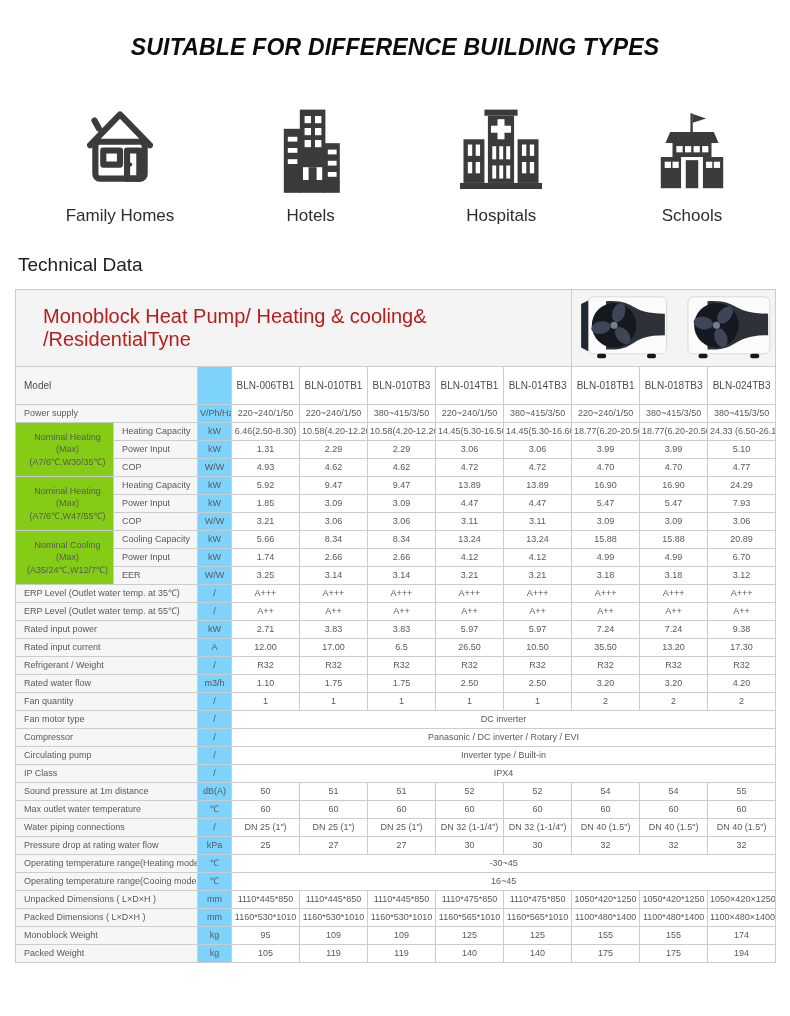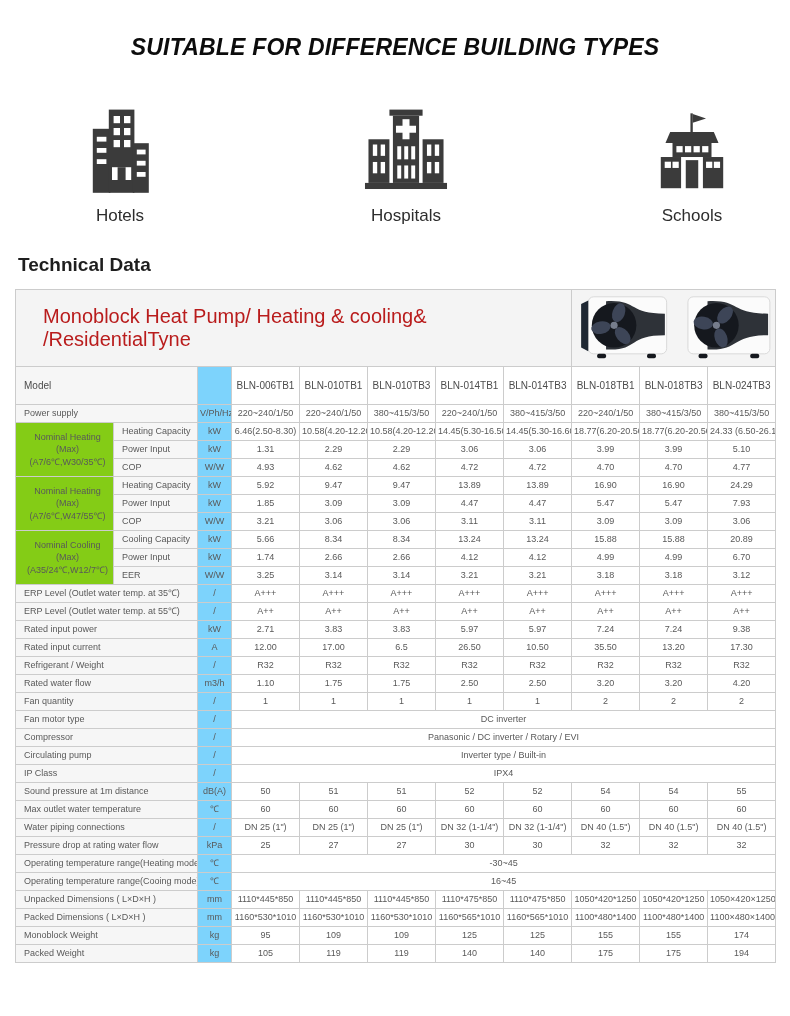--- a/index.html
+++ b/index.html
@@ -4,39 +4,54 @@
 <style>
   *{box-sizing:border-box;margin:0;padding:0}
   html,body{background:#fff}
   body{width:790px;height:1016px;font-family:"Liberation Sans",sans-serif;overflow:hidden}
   .page-title{margin-top:34px;text-align:center;font-size:23px;font-weight:700;font-style:italic;color:#0c0c0c;letter-spacing:.2px}
   .buildings{display:flex;justify-content:space-between;width:700px;margin:34px 0 0 56px}
   .b-item{display:flex;flex-direction:column;align-items:center;width:128px}
   .b-icon{height:98px;display:flex;align-items:flex-end;justify-content:center}
   .b-icon svg{display:block}
   .b-label{margin-top:13px;font-size:17px;color:#2d2d2d}
-  .section-heading{margin:28px 0 13px 18px;font-size:19px;font-weight:700;color:#1e1e1e}
+  .section-heading{margin:28px 0 13px 18px;font-size:19px;font-weight:400;color:#1e1e1e}
   table.spec{border-collapse:collapse;table-layout:fixed;margin-left:15px;width:760px}
   .spec td{border:1px solid #ccc;font-size:9px;color:#595959;text-align:center;height:18px;padding:0 2px;line-height:1.15;overflow:hidden;white-space:nowrap}
   .spec tr.hdr td{height:76px}
   .spec td.hdr-title{background:#f4f4f4;font-size:20px;color:#b91c1c;text-align:left;padding-left:27px;white-space:normal}
   .spec td.hdr-img{background:#f4f4f4;padding:2px 0}
   .spec td.hdr-img svg{display:inline-block;vertical-align:middle;margin:0 2px}
   .spec tr.model td{height:38px;font-size:10px;color:#4c4c4c}
   .spec td.label{background:#f6f6f6;text-align:left;padding-left:8px}
   .spec td.group{background:#84cc16;text-align:center;padding-left:8px;white-space:normal;line-height:1.35}
   .spec td.unit{background:#7dd3fc}
   .spec td.val{background:#fff}
 </style>
 </head>
 <body>
 
 <div class="page-title">SUITABLE FOR DIFFERENCE BUILDING TYPES</div>
 
 <div class="buildings">
+  <div class="b-item">
+    <span class="b-icon">
+      <svg width="88" height="92" viewBox="0 0 100 104">
+        <g fill="none" stroke="#3b3b3b" stroke-width="7" stroke-linecap="round" stroke-linejoin="round">
+          <path d="M26,31 L21,22"></path>
+          <path d="M16,50 L50,15 L84,50"></path>
+          <rect x="22" y="46" width="56" height="42" rx="5"></rect>
+          <rect x="31" y="56" width="19" height="16"></rect>
+          <rect x="58" y="56" width="14" height="32"></rect>
+        </g>
+        <circle cx="61.5" cy="72" r="2.4" fill="#3b3b3b"></circle>
+      </svg>
+    </span>
+    <span class="b-label">Family Homes</span>
+  </div>
   <div class="b-item">
     <span class="b-icon">
       <svg width="64" height="90" viewBox="0 0 80 112">
         <g fill="#3b3b3b">
           <rect x="6" y="32" width="22" height="80"></rect>
           <rect x="26" y="8" width="32" height="104"></rect>
           <rect x="56" y="50" width="20" height="62"></rect>
         </g>
         <g fill="#ffffff">
           <rect x="11" y="42" width="12" height="6"></rect>

